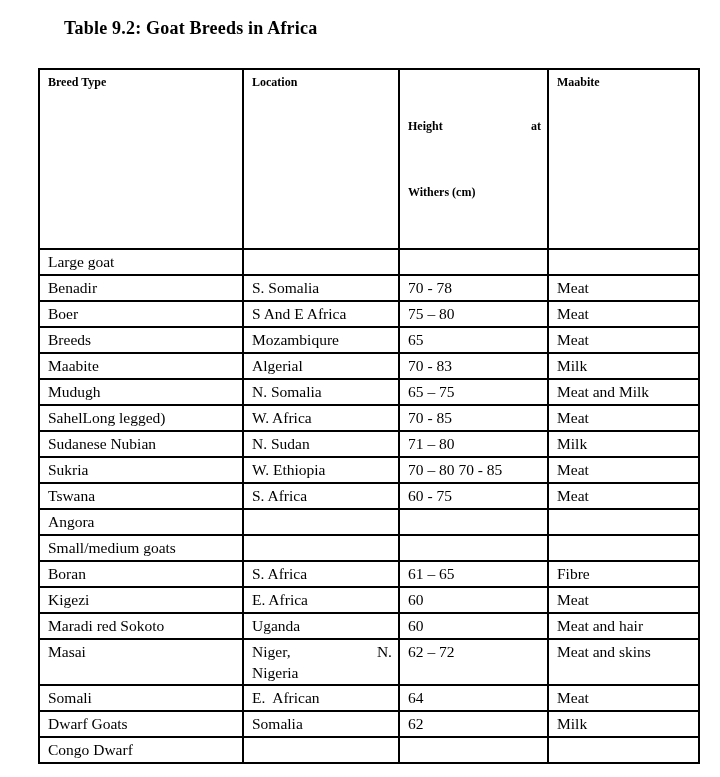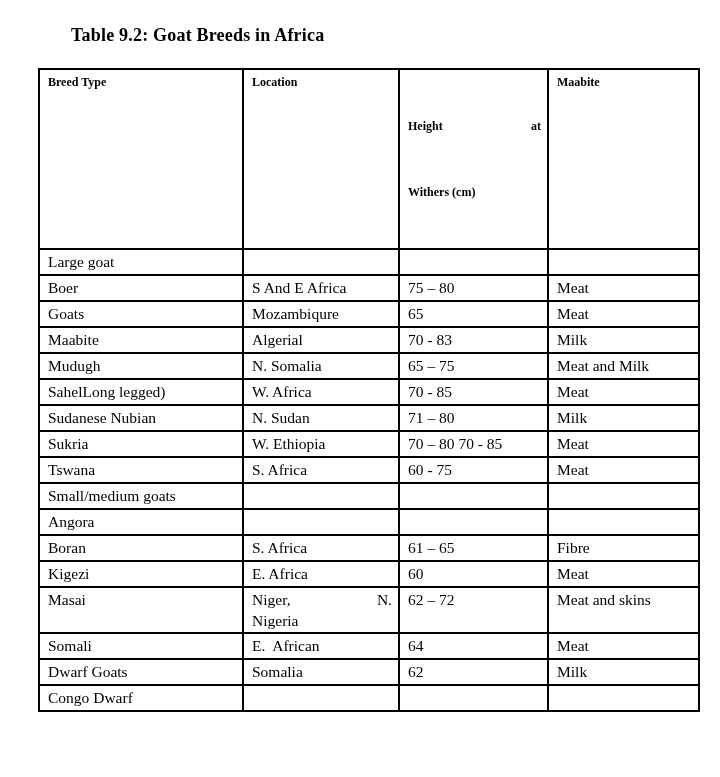--- a/index.html
+++ b/index.html
@@ -17,21 +17,21 @@
     height: 777px;
     overflow: hidden;
     background: #ffffff;
   }
   .caption {
     position: absolute;
     left: 64px;
     top: 18px;
     font-size: 18px;
     font-weight: bold;
-    margin: 7px;
+    margin: 0;
     letter-spacing: 0.2px;
   }
   table.goat-table {
     position: absolute;
     left: 38px;
     top: 68px;
     border-collapse: collapse;
     table-layout: fixed;
     width: 660px;
     background: #ffffff;
@@ -92,27 +92,33 @@
       </tr>
     </thead>
     <tbody>
         <tr>
           <td class="bold">Large goat</td>
           <td></td>
           <td></td>
           <td></td>
         </tr>
         <tr>
+          <td>Benadir</td>
+          <td>S. Somalia</td>
+          <td>70 - 78</td>
+          <td>Meat</td>
+        </tr>
+        <tr>
           <td>Boer</td>
           <td>S And E Africa</td>
           <td>75 – 80</td>
           <td>Meat</td>
         </tr>
         <tr>
-          <td>Goats</td>
+          <td>Breeds</td>
           <td>Mozambiqure</td>
           <td>65</td>
           <td>Meat</td>
         </tr>
         <tr>
           <td>Maabite</td>
           <td>Algerial</td>
           <td>70 - 83</td>
           <td>Milk</td>
         </tr>
@@ -140,44 +146,50 @@
           <td>70 – 80 70 - 85</td>
           <td>Meat</td>
         </tr>
         <tr>
           <td>Tswana</td>
           <td>S. Africa</td>
           <td>60 - 75</td>
           <td>Meat</td>
         </tr>
         <tr>
+          <td>Angora</td>
+          <td></td>
+          <td></td>
+          <td></td>
+        </tr>
+        <tr>
           <td class="bold">Small/medium goats</td>
-          <td></td>
-          <td></td>
-          <td></td>
-        </tr>
-        <tr>
-          <td>Angora</td>
           <td></td>
           <td></td>
           <td></td>
         </tr>
         <tr>
           <td>Boran</td>
           <td>S. Africa</td>
           <td>61 – 65</td>
           <td>Fibre</td>
         </tr>
         <tr>
           <td>Kigezi</td>
           <td>E. Africa</td>
           <td>60</td>
           <td>Meat</td>
         </tr>
         <tr>
+          <td>Maradi red Sokoto</td>
+          <td>Uganda</td>
+          <td>60</td>
+          <td>Meat and hair</td>
+        </tr>
+        <tr>
           <td>Masai</td>
           <td><div class="jline"><span>Niger,</span><span>N.</span></div><div>Nigeria</div></td>
           <td>62 – 72</td>
           <td>Meat and skins</td>
         </tr>
         <tr>
           <td>Somali</td>
           <td>E.  African</td>
           <td>64</td>
           <td>Meat</td>

